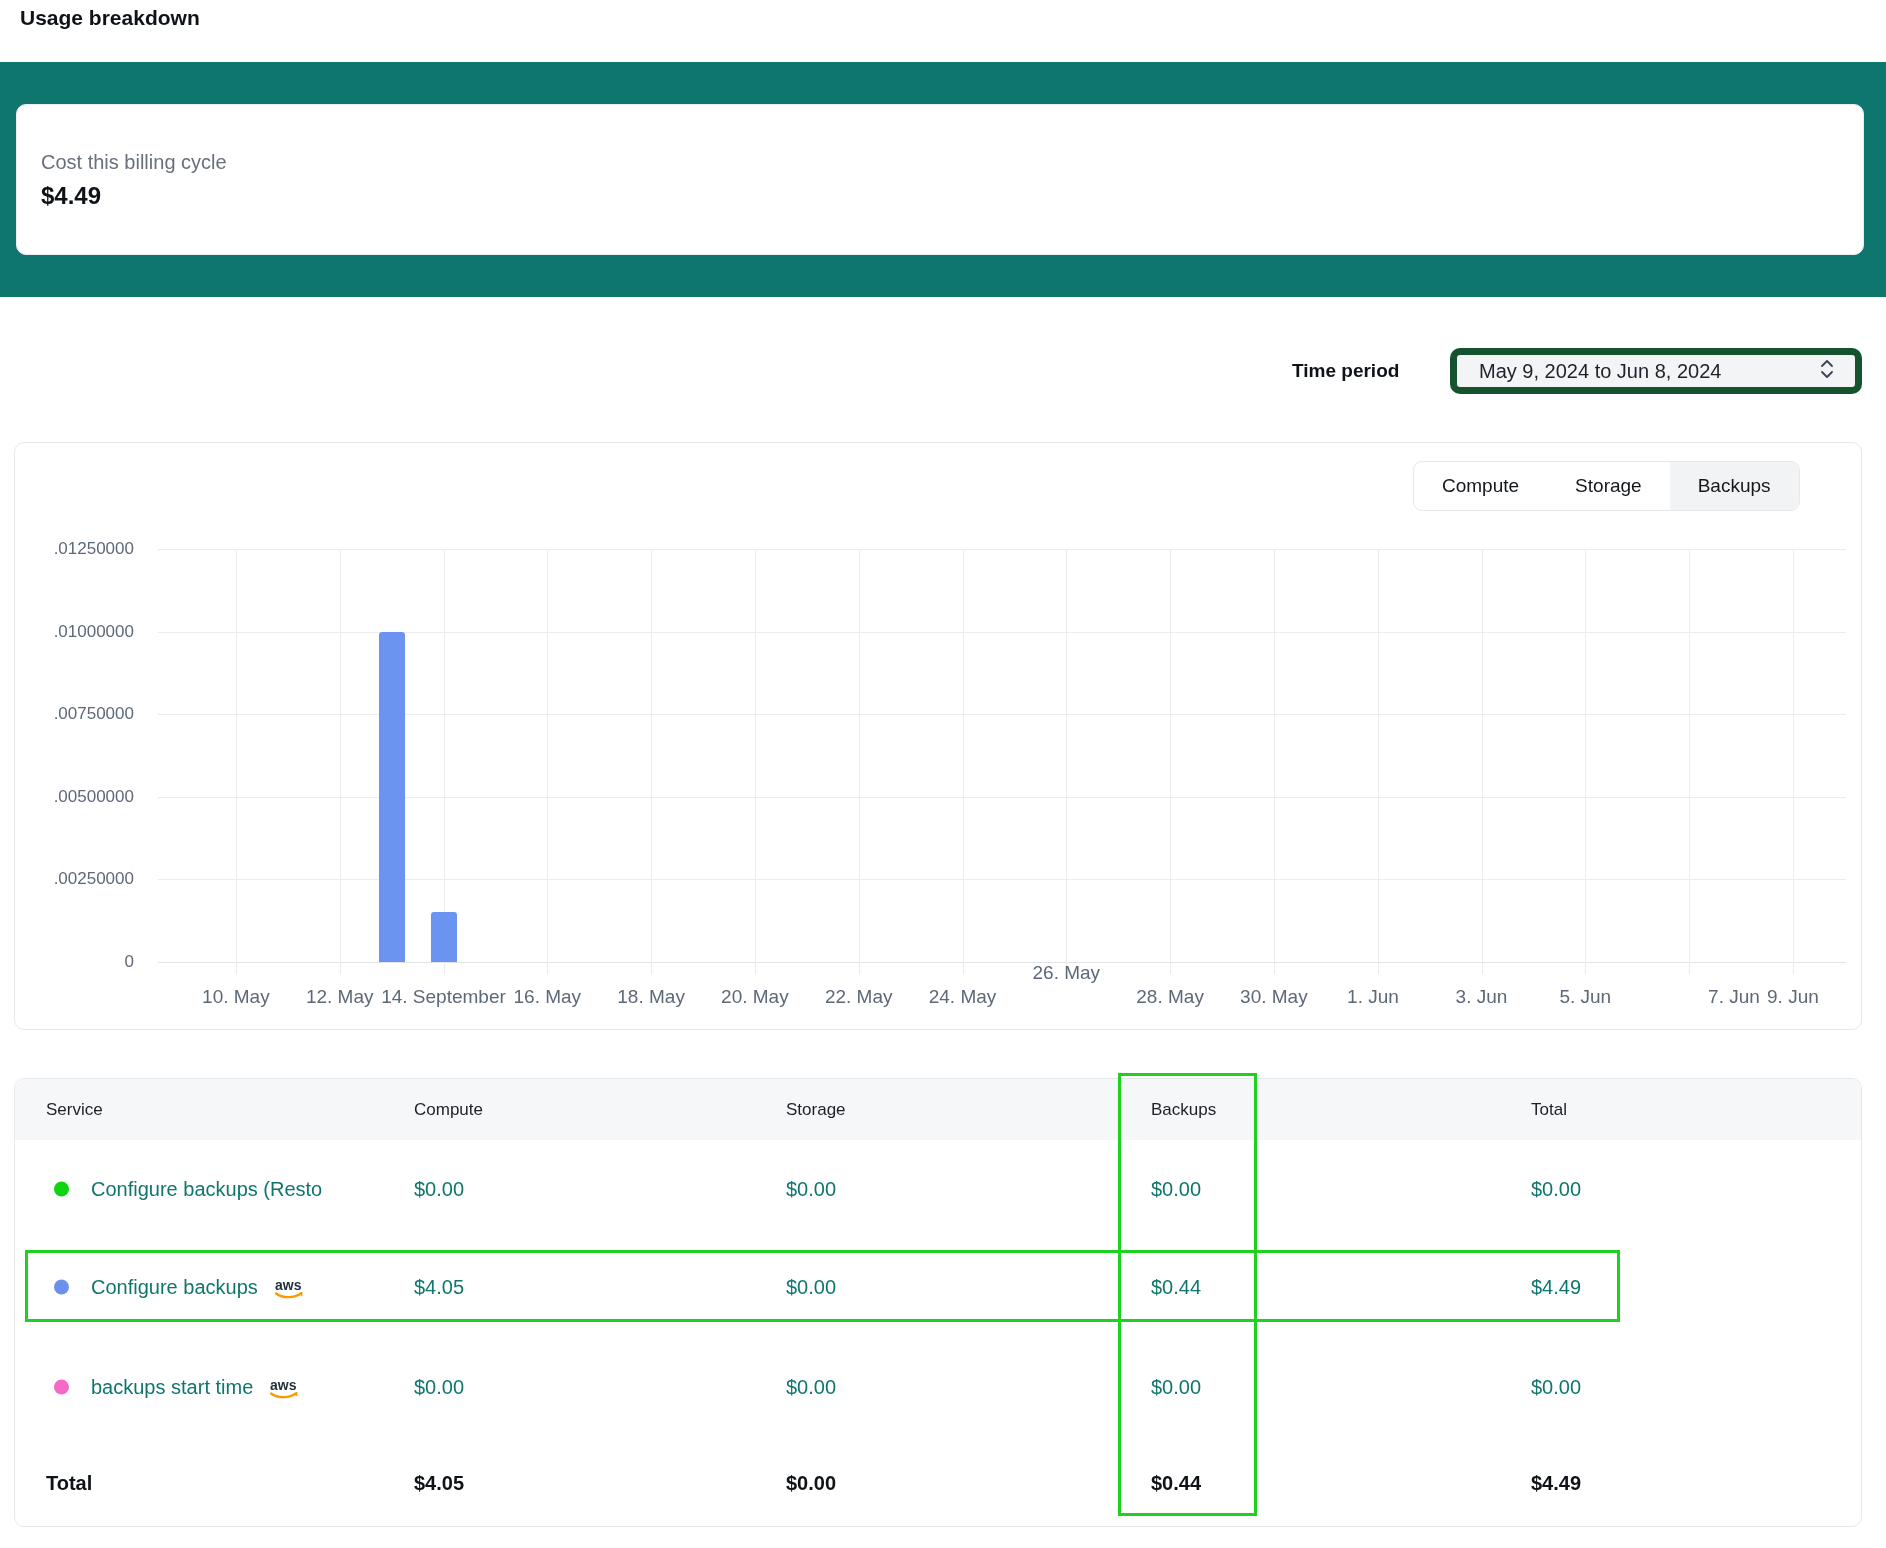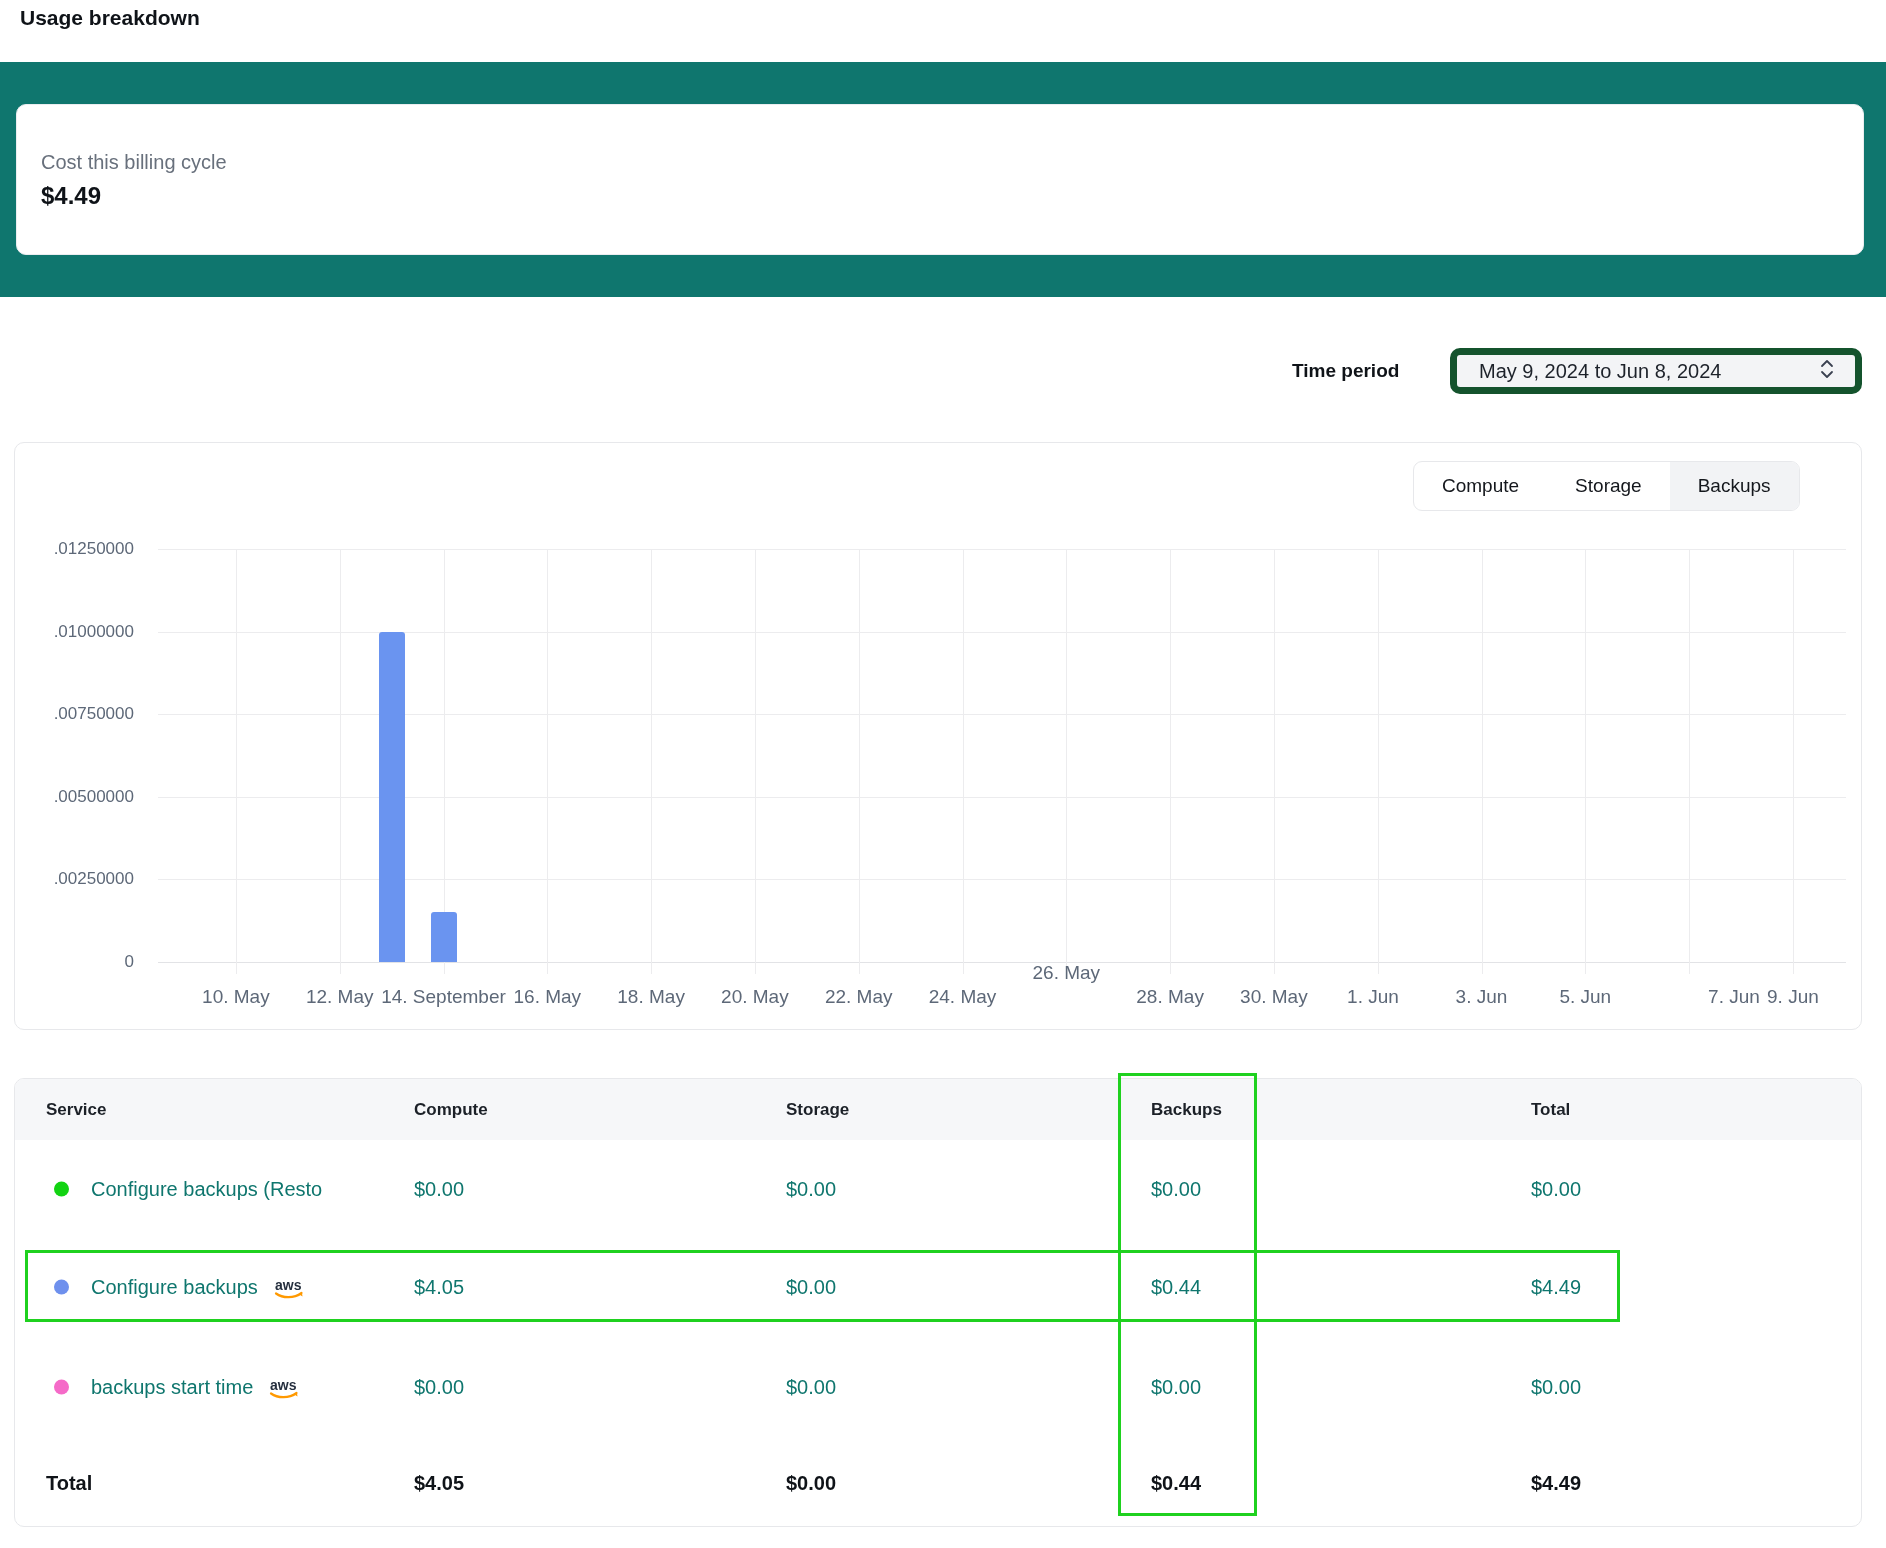--- a/index.html
+++ b/index.html
@@ -38,21 +38,21 @@
 
   .ylab { position:absolute; left:0; width:119px; text-align:right; font-size:17px; color:#5d6878; transform:translateY(-50%); }
   .hgrid { position:absolute; left:143px; width:1688px; height:1px; background:#ececee; }
   .hgrid.zero { background:#e2e3e6; }
   .vgrid { position:absolute; width:1px; background:#ececee; }
   .xlab { position:absolute; transform:translateX(-50%); font-size:19px; color:#5d6878; white-space:nowrap; }
   .bar { position:absolute; width:26px; background:#6A94F0; border-radius:3px 3px 0 0; }
 
   .table-card { left:14px; top:1078px; width:1848px; height:449px; overflow:hidden; }
   .thead { position:absolute; left:0; top:0; width:100%; height:61px; background:#f6f7f9; }
-  .th { position:absolute; top:0; height:61px; display:flex; align-items:center; font-size:17px; font-weight:700; color:#1c2128; }
+  .th { position:absolute; top:0; height:61px; display:flex; align-items:center; font-size:17px; font-weight:400; color:#1c2128; }
   .trow { position:absolute; left:0; width:100%; }
   .cell { position:absolute; top:50%; transform:translateY(-50%); font-size:20px; color:#0f766e; white-space:nowrap; }
   .cell.bold { font-weight:bold; color:#0f1318; }
   .dot { position:absolute; top:50%; transform:translateY(-50%); width:15px; height:15px; border-radius:50%; }
   .svc { display:flex; align-items:center; gap:14px; overflow:hidden; }
 
   .anno { position:absolute; border:3px solid #1fd11f; pointer-events:none; z-index:5; background:transparent; }
   .anno-col { left:1118px; top:1073px; width:139px; height:443px; }
   .anno-row { left:25px; top:1250px; width:1595px; height:72px; }
 </style>

